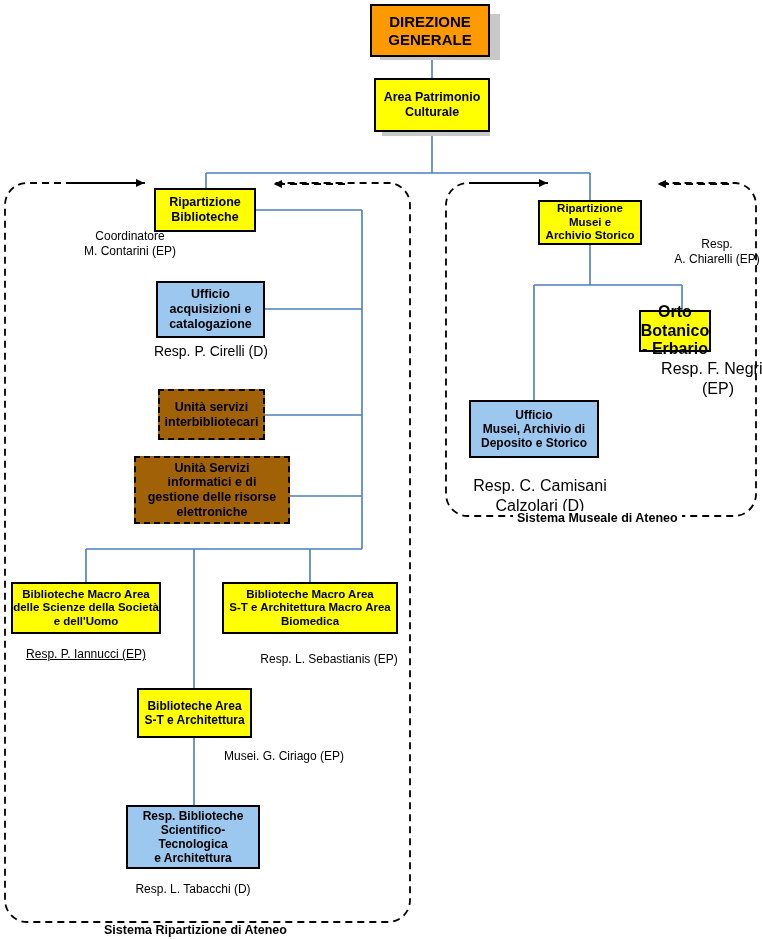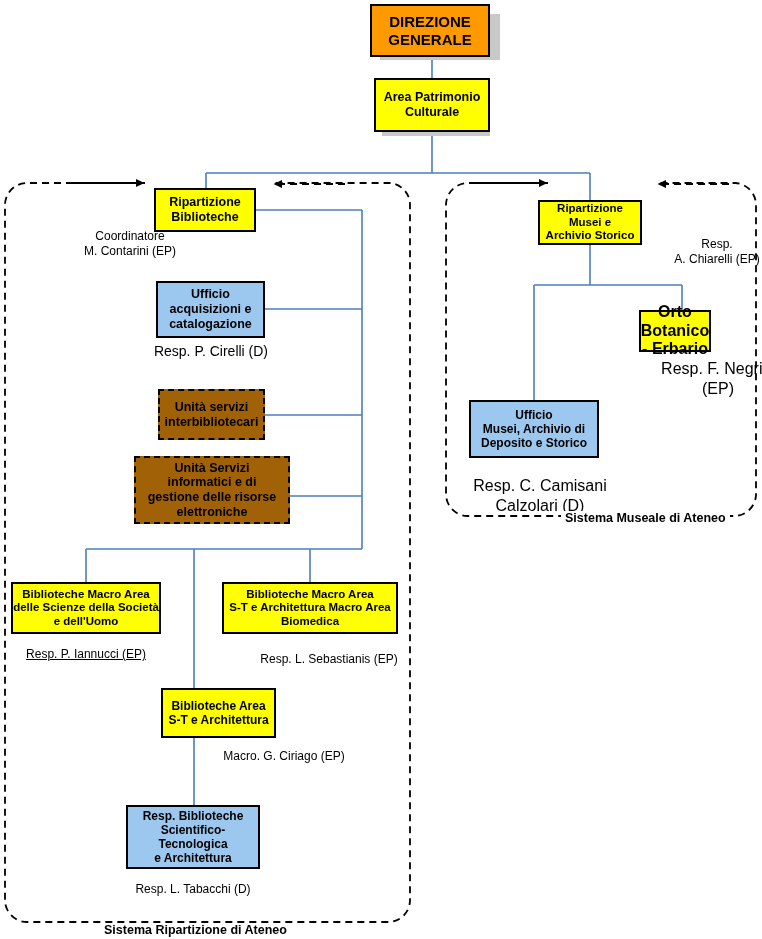--- a/index.html
+++ b/index.html
@@ -167,24 +167,24 @@
 e dell'Uomo</div>
 
   <div class="caption" style="left:11px; top:647px; width:150px; font-size:12px;text-decoration:underline;">Resp. P. Iannucci  (EP)</div>
 
   <div class="node yellow" style="left:222px; top:582px; width:176px; height:52px; font-size:11.5px;">Biblioteche Macro Area
 S-T e Architettura Macro Area
 Biomedica</div>
 
   <div class="caption" style="left:241px; top:652px; width:176px; font-size:12px;">Resp. L. Sebastianis   (EP)</div>
 
-  <div class="node yellow" style="left:137px; top:688px; width:115px; height:50px; font-size:12px;margin-left:24px;">Biblioteche  Area
+  <div class="node yellow" style="left:137px; top:688px; width:115px; height:50px; font-size:12px;">Biblioteche  Area
 S-T e Architettura</div>
 
-  <div class="caption" style="left:204px; top:749px; width:160px; font-size:12px;">Macro. G. Ciriago  (EP)</div>
+  <div class="caption" style="left:204px; top:749px; width:160px; font-size:12px;">Musei. G. Ciriago  (EP)</div>
 
   <div class="node blue" style="left:126px; top:805px; width:134px; height:64px; font-size:12px;">Resp. Biblioteche
 Scientifico-Tecnologica
 e Architettura</div>
 
   <div class="caption" style="left:113px; top:882px; width:160px; font-size:12px;">Resp. L. Tabacchi (D)</div>
 
   <div class="group-label" style="left:100px; top:923px; font-size:12.5px;">Sistema Ripartizione di Ateneo</div>
 
   <div class="node yellow" style="left:538px; top:200px; width:104px; height:45px; font-size:11.5px;">Ripartizione
@@ -198,15 +198,15 @@
 - Erbario</div>
 
   <div class="caption" style="left:646px; top:359px; width:144px; font-size:16px;">Resp. F. Negrini (EP)</div>
 
   <div class="node blue" style="left:469px; top:400px; width:130px; height:58px; font-size:12px;">Ufficio
 Musei, Archivio di
 Deposito e Storico</div>
 
   <div class="caption" style="left:450px; top:470px; width:180px; font-size:16px;margin-top:6px;">Resp. C. Camisani Calzolari (D)</div>
 
-  <div class="group-label" style="left:513px; top:511px; font-size:12.5px;margin-left:48px;">Sistema Museale di Ateneo</div>
+  <div class="group-label" style="left:513px; top:511px; font-size:12.5px;">Sistema Museale di Ateneo</div>
 
 </div>
 
 </body></html>

